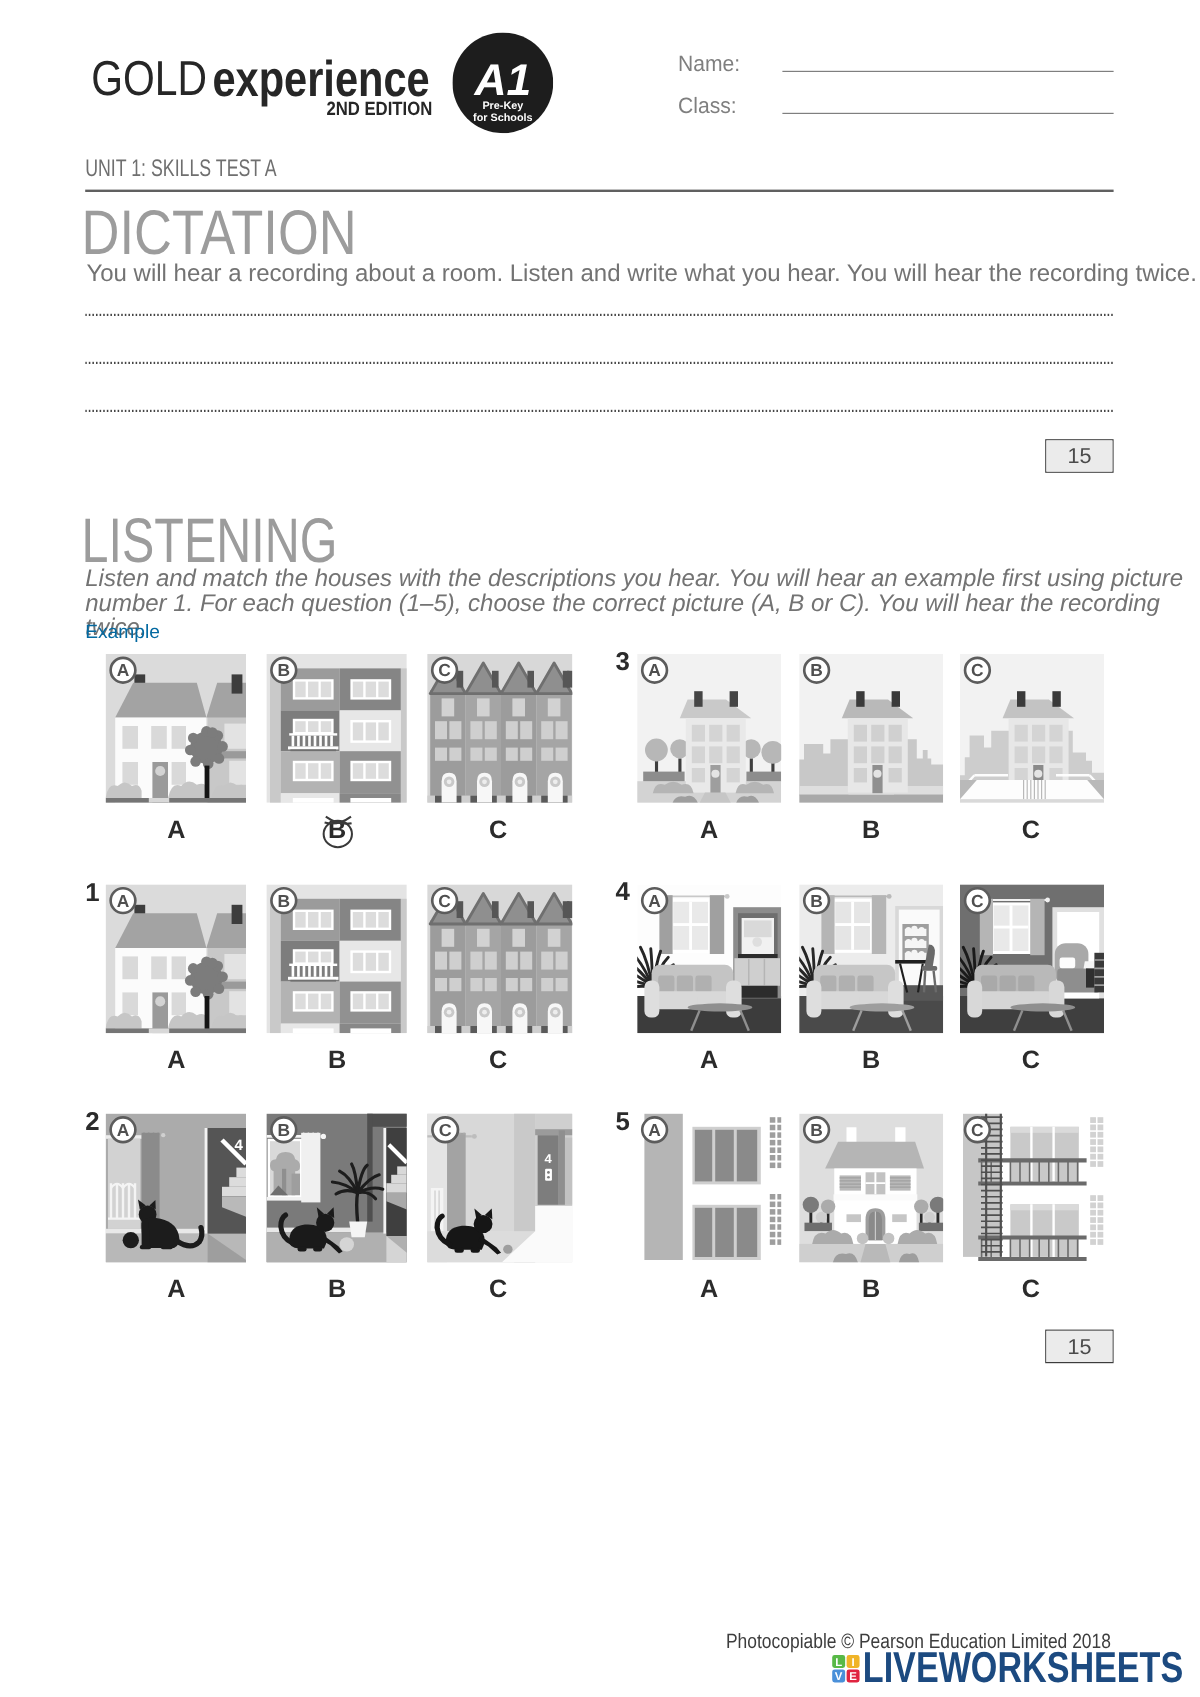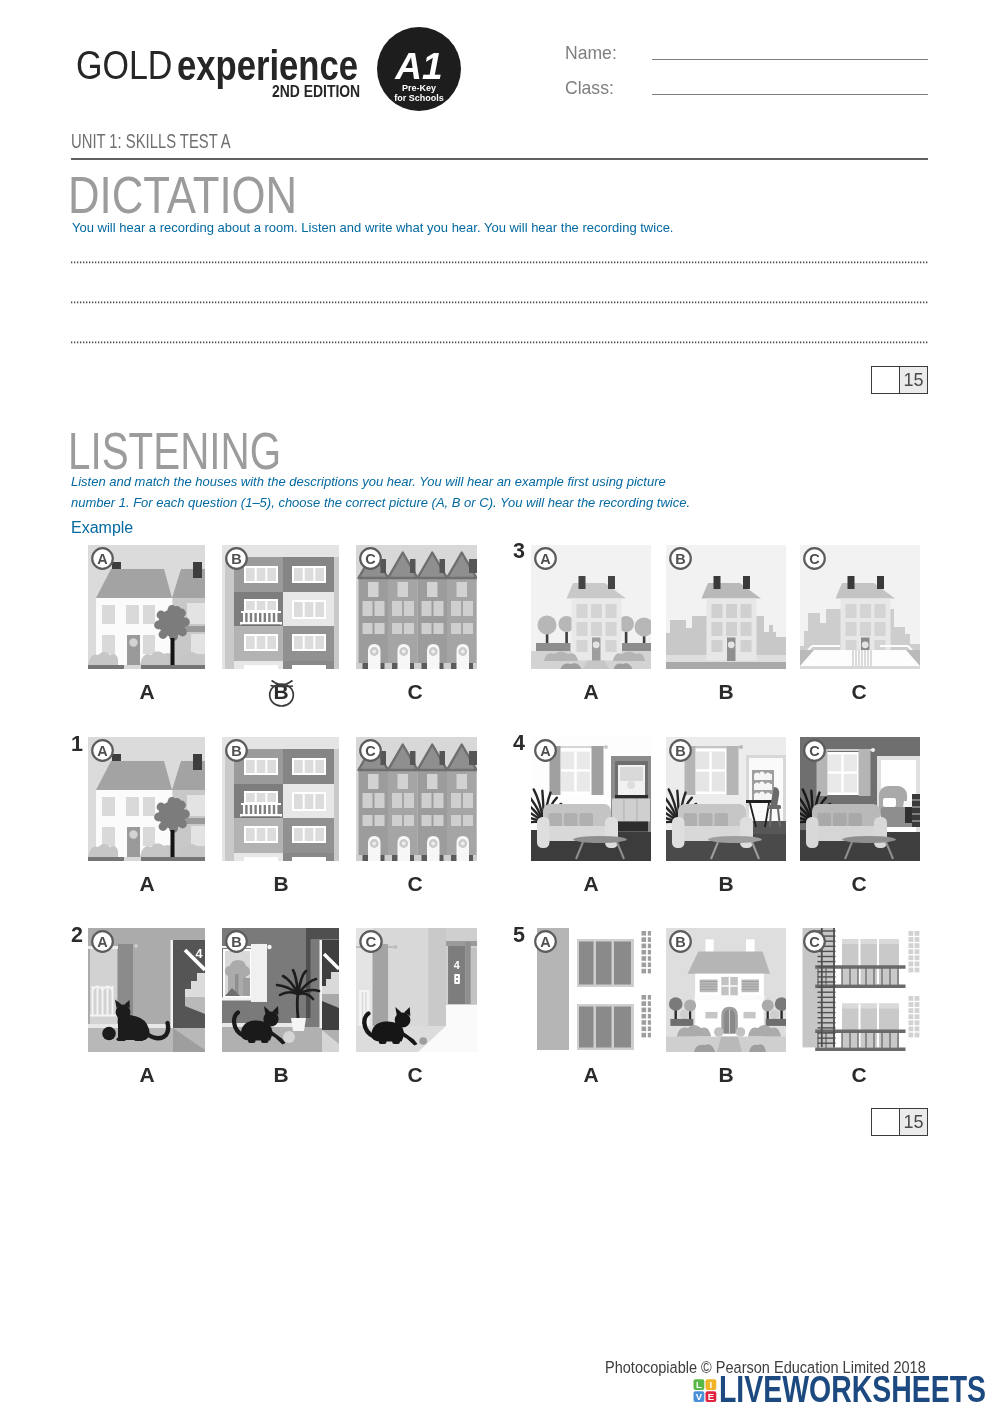--- a/index.html
+++ b/index.html
@@ -1,22 +1,22 @@
 <!DOCTYPE html>
 <html><head>
 <meta charset="utf-8">
 <style>
 html,body{margin:0;padding:0;background:#fff;}
 #page{position:relative;width:1000px;height:1414px;background:#fff;font-family:"Liberation Sans",sans-serif;overflow:hidden;}
 .abs{position:absolute;}
 .num{font-weight:bold;font-size:21.5px;color:#2b2b2b;}
 .ltr{font-weight:bold;font-size:21px;color:#2b2b2b;text-align:center;width:40px;}
 .hdg{color:#9c9c9c;font-size:52.5px;transform-origin:0 0;white-space:nowrap;}
-.instr{color:#0369a1;font-size:13px;line-height:20.5px;}
-.scorebox{width:55px;height:26px;border:1.6px solid #3c3c3c;display:flex;}
+.instr{color:#737373;font-size:20px;line-height:20.5px;}
+.scorebox{width:55px;height:26px;border:1.6px solid #3c3c3c;display:flex;flex-direction:column;}
 .scorebox .c1{width:27px;border-right:1.6px solid #3c3c3c;background:#fff;}
 .scorebox .c2{flex:1;background:#ebebeb;color:#4a4a4a;font-size:18px;text-align:center;line-height:26px;}
 </style>
 </head>
 <body>
 <div id="page">
 
 <div class="abs" style="left:76px;top:42px;font-size:41px;color:#262626;transform:scaleX(0.83);transform-origin:0 0;">GOLD</div>
 
 <div class="abs" style="left:177px;top:42px;font-size:42px;font-weight:bold;color:#262626;transform:scaleX(0.825);transform-origin:0 0;">experience</div>

